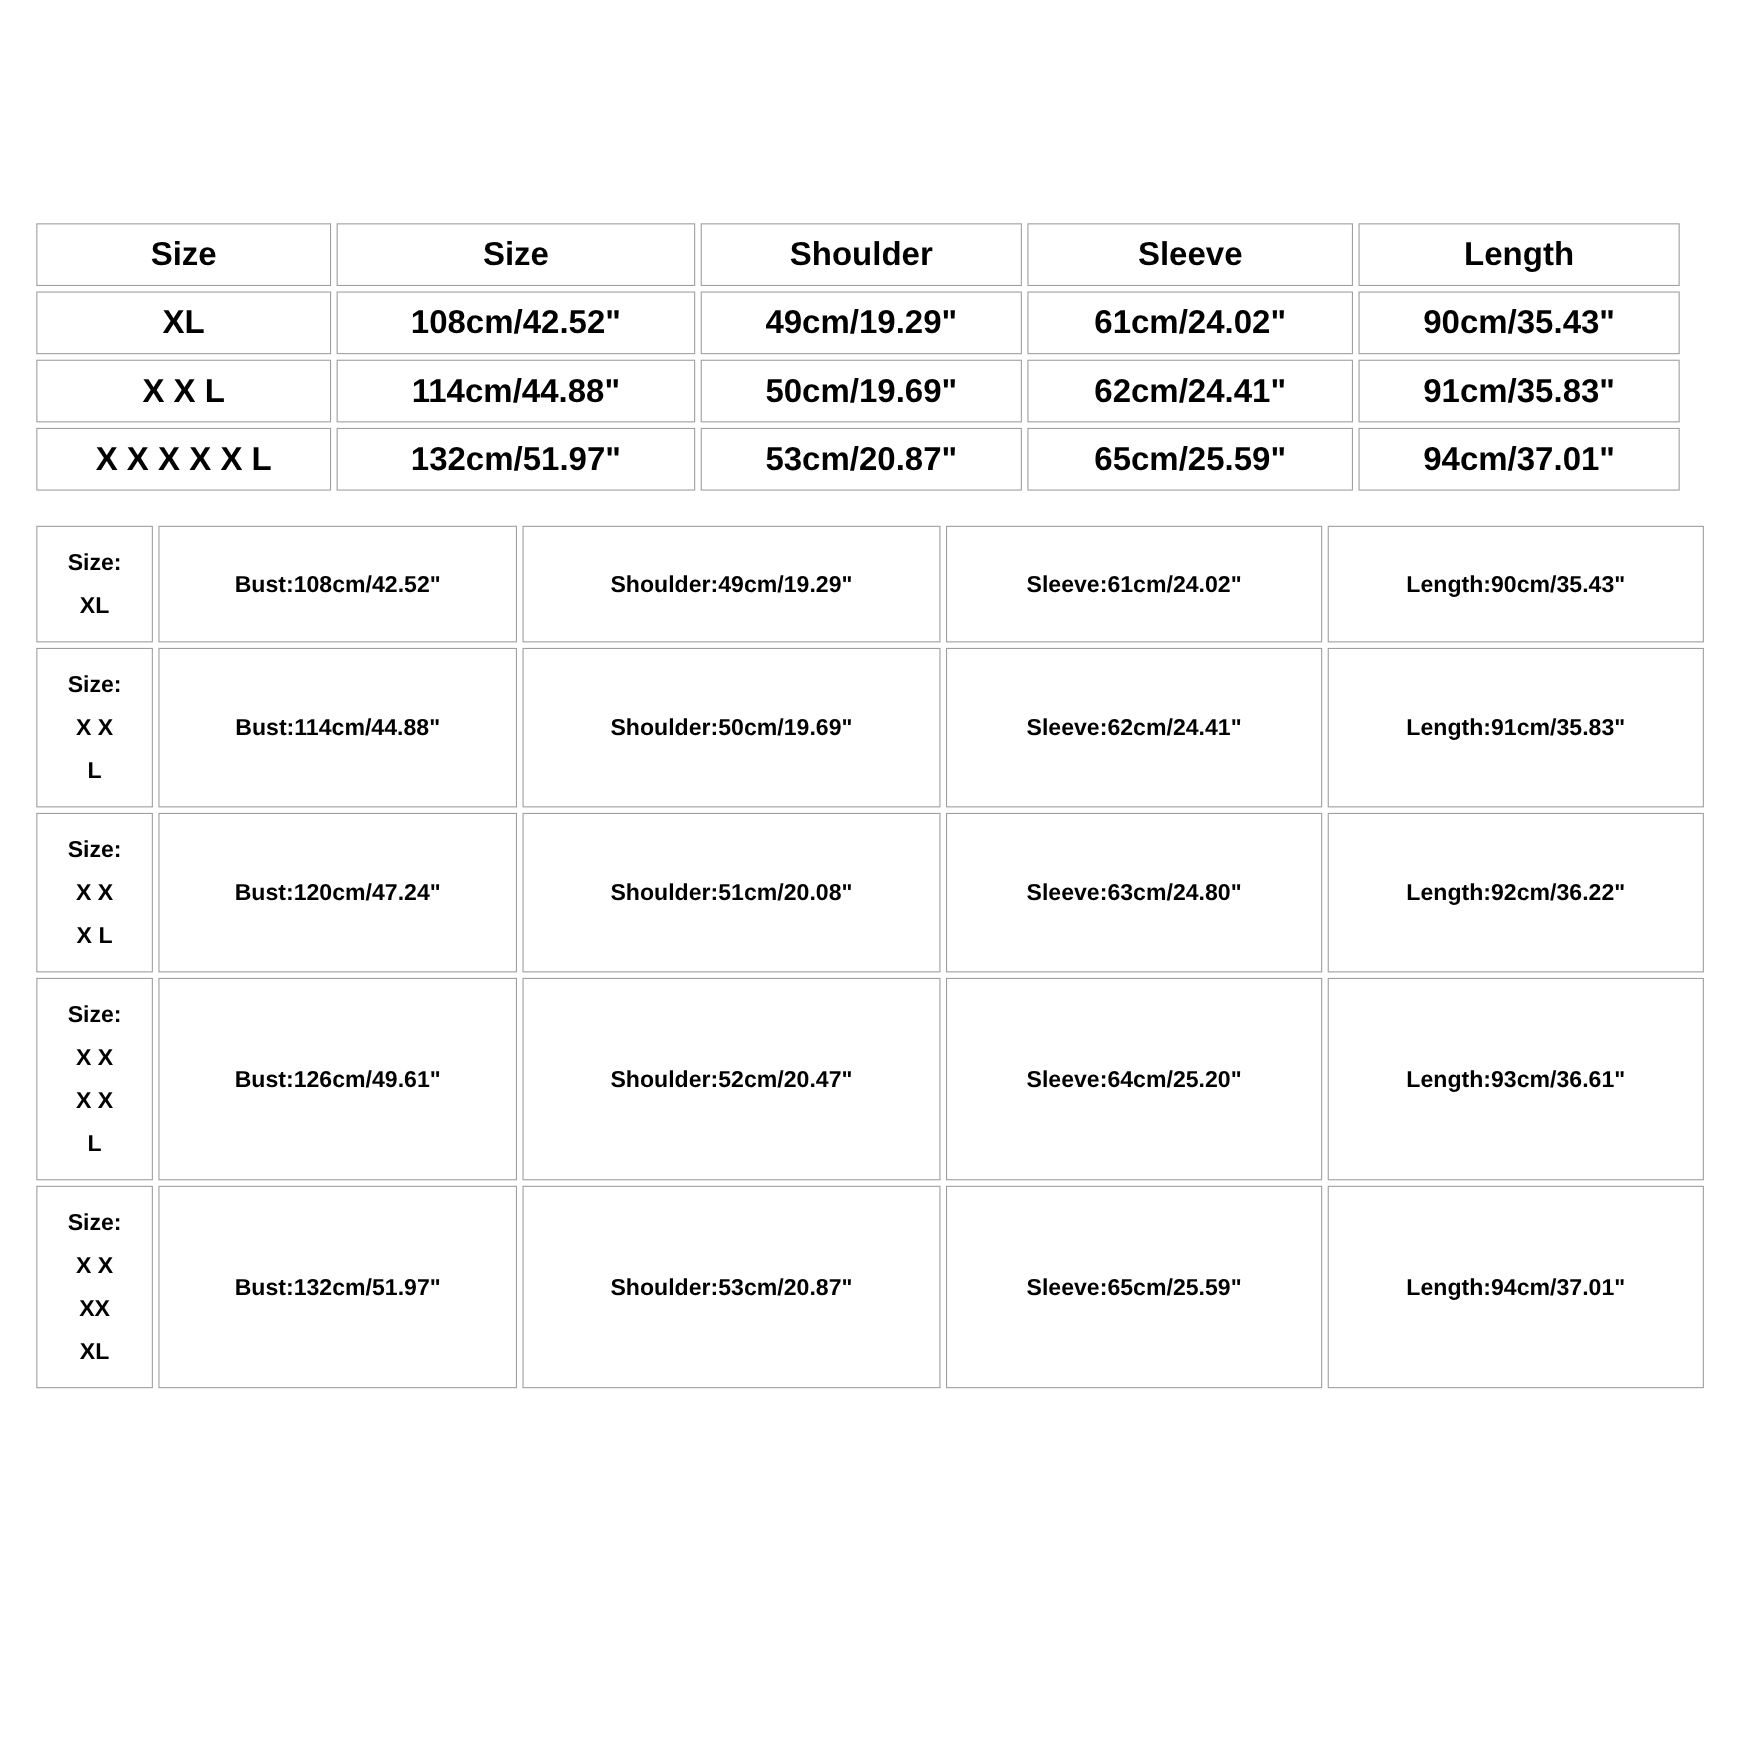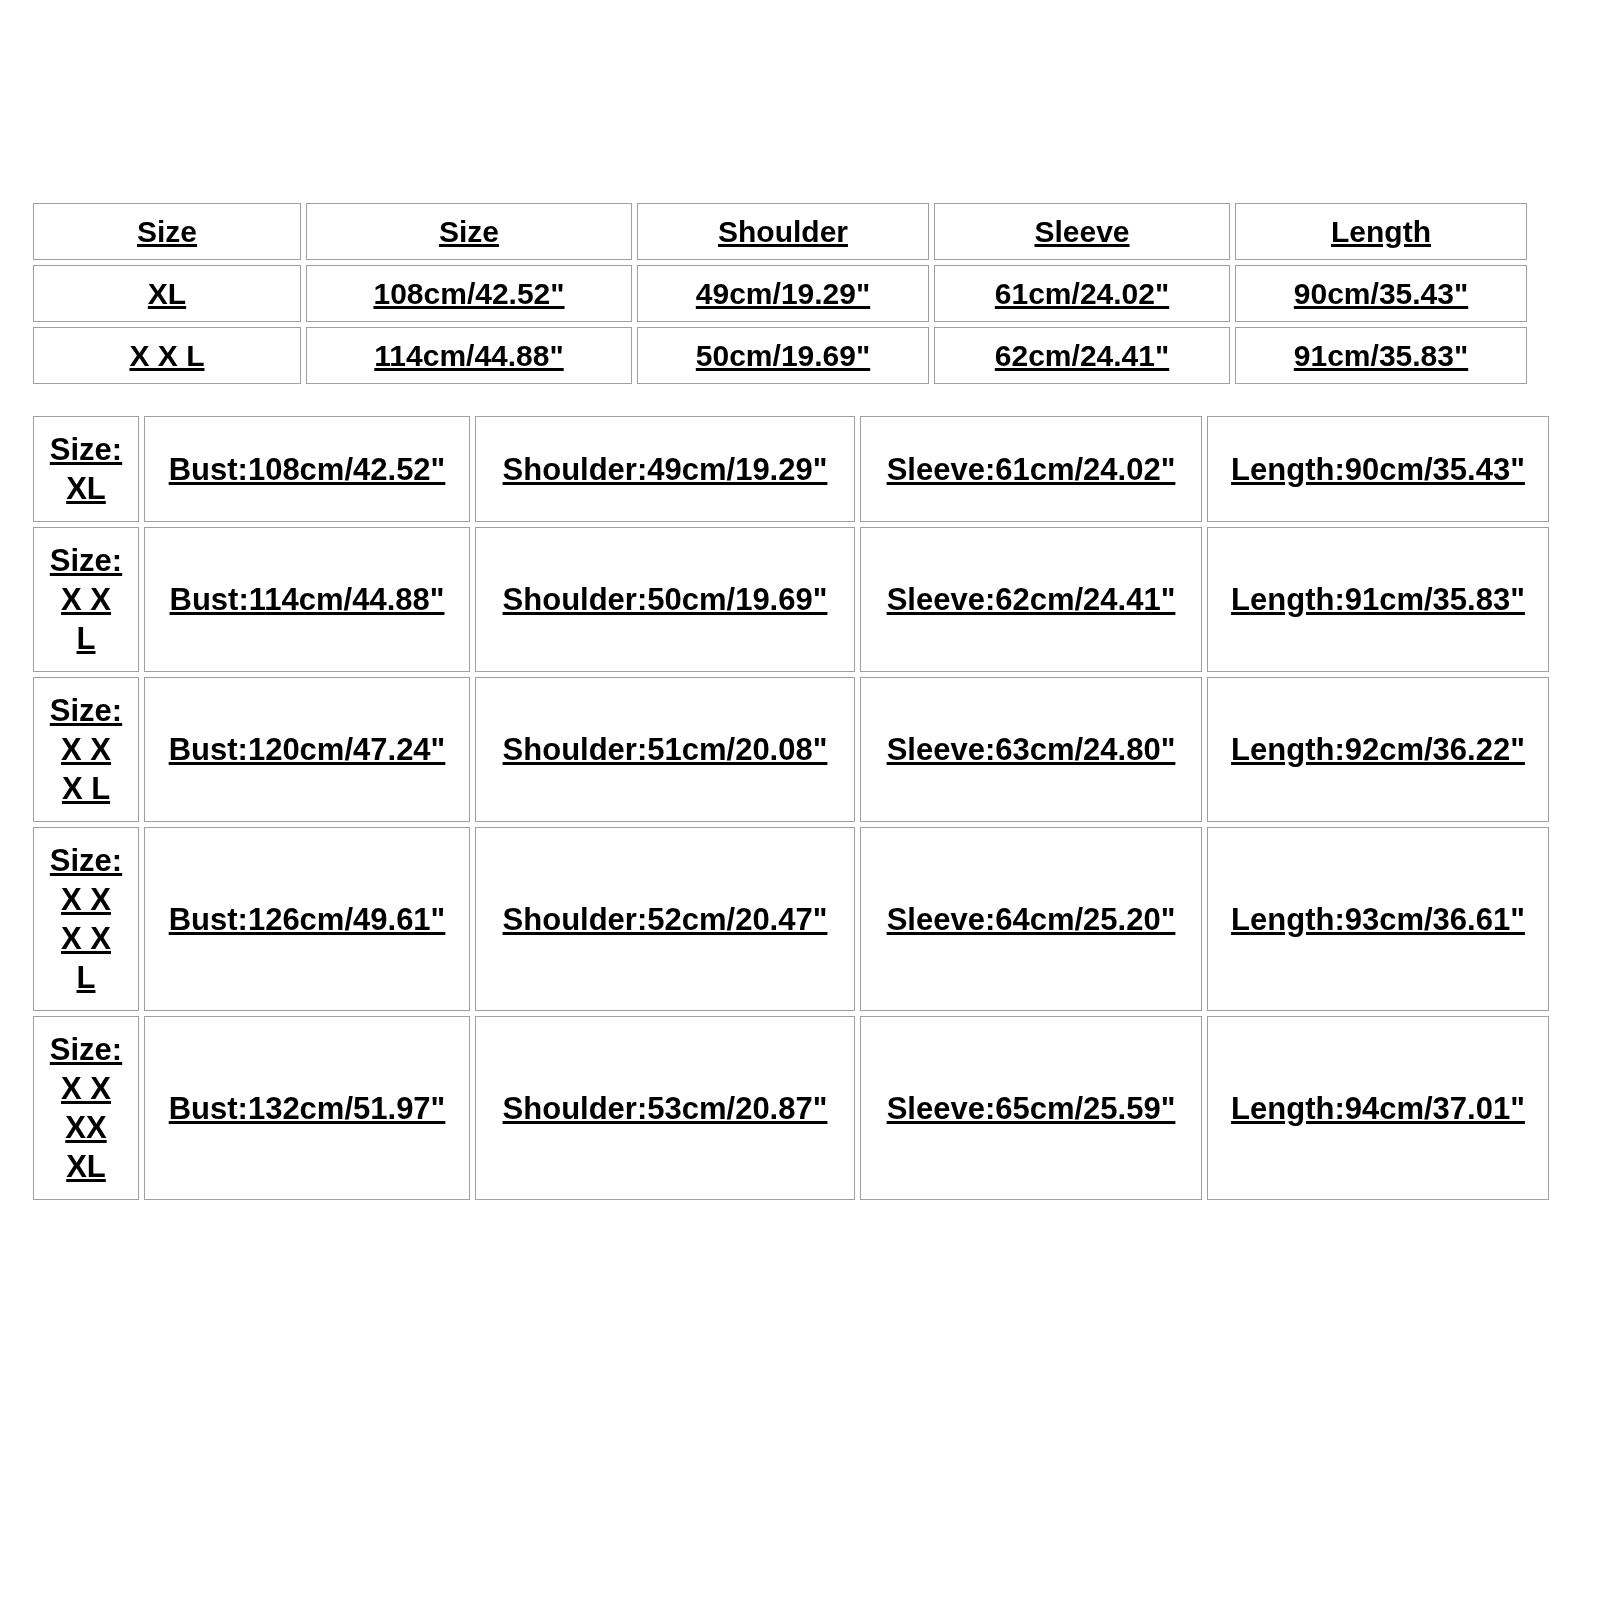--- a/index.html
+++ b/index.html
@@ -30,28 +30,26 @@
     overflow: hidden;
   }
   
   .t1 {
     width: 1484px;
     font-size: 30px;
   }
   .t1 th, .t1 td {
     height: 57px;
     white-space: nowrap;
-    text-decoration: underline;
   }
   
   .t2 {
     width: 1516px;
     margin-top: 22px;
-    font-size: 31px;
-    text-decoration: underline;
+    font-size: 21px;
   }
   .t2 td {
     padding: 13px 6px;
     line-height: 39px;
   }
   .t2 .size-col {
     white-space: pre-line;
     padding-left: 2px;
     padding-right: 2px;
   }
@@ -83,20 +81,27 @@
       <td>49cm/19.29"</td>
       <td>61cm/24.02"</td>
       <td>90cm/35.43"</td>
     </tr>
     <tr>
       <td>X X L</td>
       <td>114cm/44.88"</td>
       <td>50cm/19.69"</td>
       <td>62cm/24.41"</td>
       <td>91cm/35.83"</td>
+    </tr>
+    <tr>
+      <td>X X X X X L</td>
+      <td>132cm/51.97"</td>
+      <td>53cm/20.87"</td>
+      <td>65cm/25.59"</td>
+      <td>94cm/37.01"</td>
     </tr>
   </tbody>
     </table>
 
   <table class="t2">
     <colgroup>
       <col style="width:106px">
         <col style="width:326px">
         <col style="width:380px">
         <col style="width:342px">

